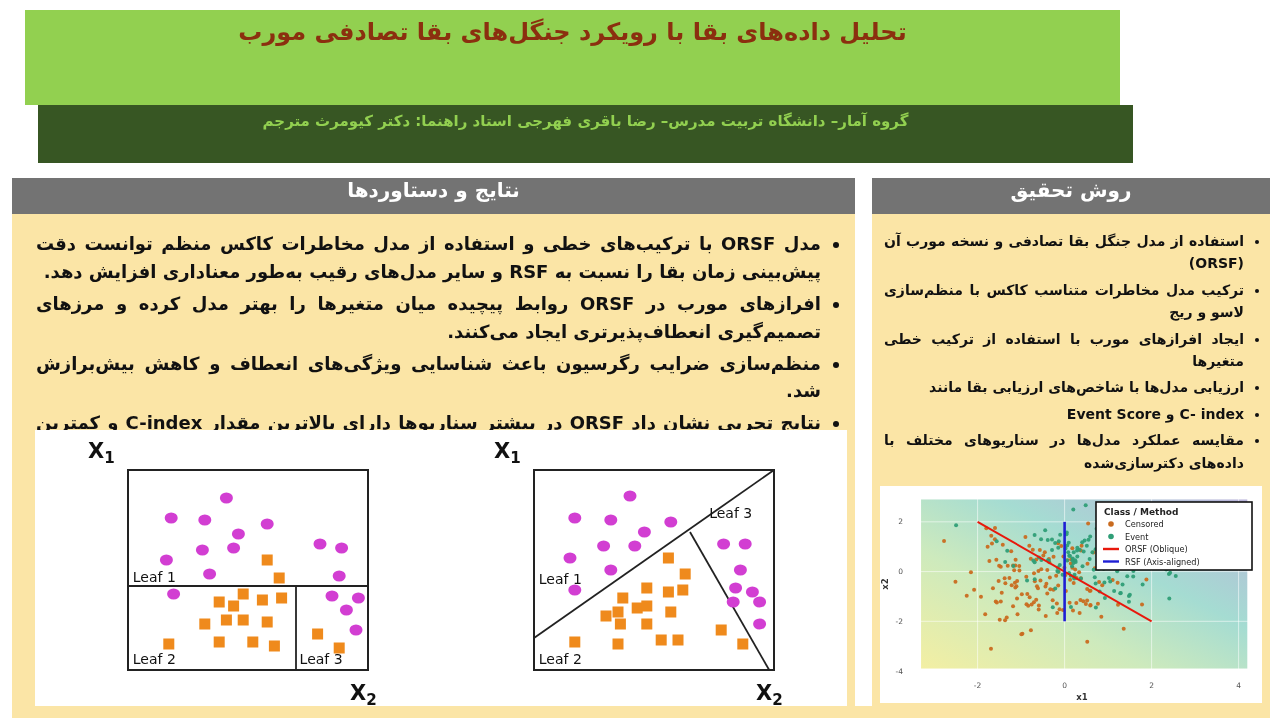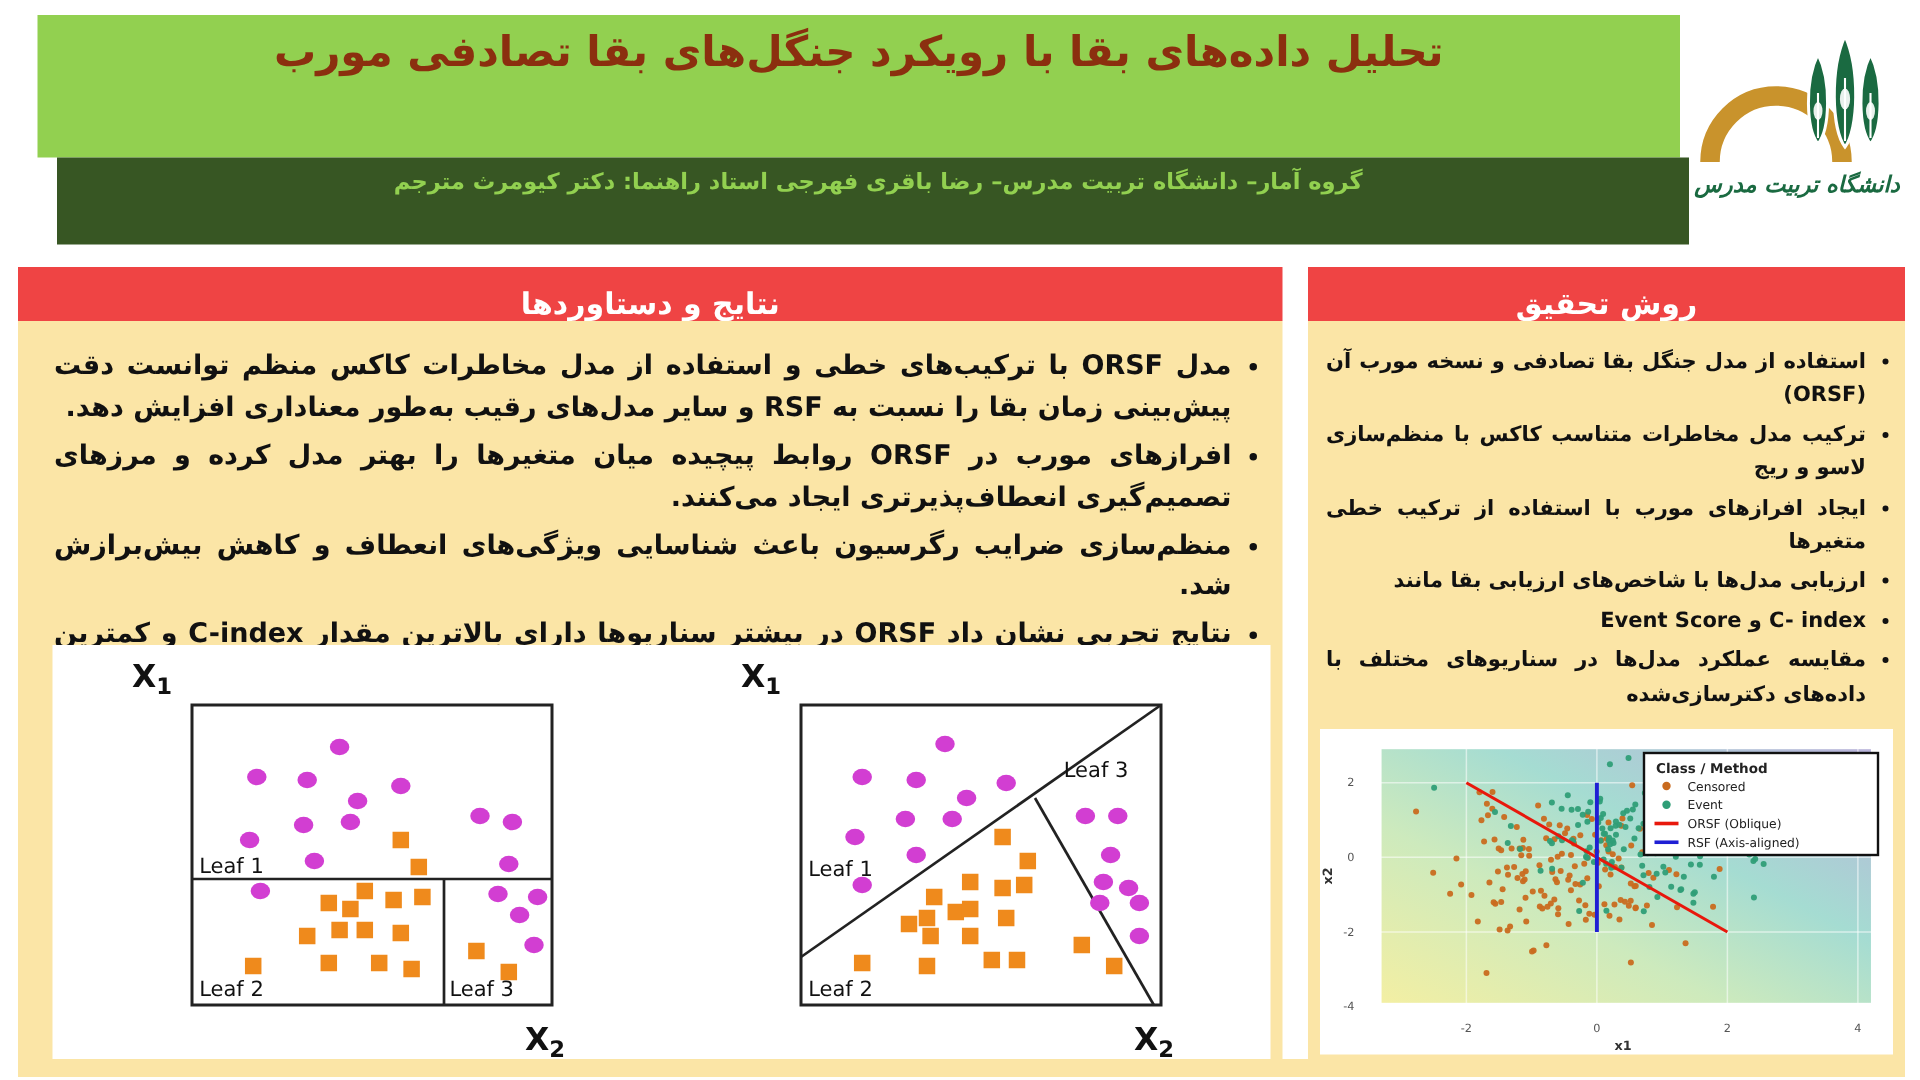--- a/index.html
+++ b/index.html
@@ -1,28 +1,28 @@
 <!DOCTYPE html>
 <html lang="fa"><head>
 <meta charset="utf-8">
 <style>
   html,body{margin:0;padding:0;}
   .poster{position:relative;width:1280px;height:720px;background:#ffffff;overflow:hidden;
           font-family:"DejaVu Sans",sans-serif;}
   
   .band-light{position:absolute;left:25px;top:10px;width:1095px;height:95px;background:#92d050;}
-  .page-title{margin:0;padding-top:8px;text-align:center;font-size:28px;font-weight:bold;
+  .page-title{margin:0;padding-top:8px;text-align:center;font-size:24px;font-weight:bold;
               color:#8b2f0f;direction:rtl;}
   .band-dark{position:absolute;left:38px;top:105px;width:1095px;height:58px;background:#375623;}
   .page-subtitle{margin:0;padding-top:7px;text-align:center;font-size:15px;font-weight:bold;
                  color:#92d050;direction:rtl;}
   .logo-wrap{position:absolute;left:1126px;top:4px;width:150px;height:162px;background:#ffffff;}
   
   .col{position:absolute;}
-  .col-header{height:36px;background:#ef4444;display:flex;align-items:flex-end;justify-content:center;}
+  .col-header{height:36px;background:#737373;display:flex;align-items:flex-start;justify-content:center;}
   .col-header span{color:#ffffff;font-weight:bold;font-size:20px;direction:rtl;}
   .col-panel{background:#fbe5a6;}
   ul.bullets{margin:0;direction:rtl;text-align:justify;color:#111111;font-weight:bold;
              list-style:disc;}
   ul.bullets li{margin-bottom:4px;}
   .results-col{left:12px;top:178px;width:843px;}
   .results-col .col-panel{height:492px;}
   .results-col ul.bullets{padding:16px 34px 0 24px;font-size:18px;line-height:1.55;}
   .figure-box{background:#ffffff;}
   .results-figure{position:absolute;left:23px;top:216px;width:812px;height:306px;
@@ -39,35 +39,20 @@
 
 <div class="poster">
 
   <div class="band-light">
     <h1 class="page-title">تحلیل داده‌های بقا با رویکرد جنگل‌های بقا تصادفی مورب</h1>
   </div>
   <div class="band-dark">
     <p class="page-subtitle">گروه آمار– دانشگاه تربیت مدرس– رضا باقری فهرجی    استاد راهنما: دکتر کیومرث مترجم</p>
   </div>
 
-  <div class="logo-wrap">
-    <svg id="logo-svg" width="150" height="162" viewBox="0 0 150 162">
-      <path d="M 14 104 A 44 44 0 0 1 102 104" fill="none" stroke="#c9932c" stroke-width="13"></path>
-      <g>
-        <path d="M 86 32 C 77 50 78 82 86 92 C 94 82 95 50 86 32 Z" fill="#1a6a41" stroke="#ffffff" stroke-width="2"></path>
-        <path d="M 104 20 C 94 42 95 82 104 94 C 113 82 114 42 104 20 Z" fill="#1a6a41" stroke="#ffffff" stroke-width="2"></path>
-        <path d="M 121 32 C 112 50 113 82 121 92 C 129 82 130 50 121 32 Z" fill="#1a6a41" stroke="#ffffff" stroke-width="2"></path>
-        <path d="M 86 58 L 86 88 M 104 48 L 104 90 M 121 58 L 121 88" stroke="#ffffff" stroke-width="1.4" fill="none"></path>
-        <ellipse cx="86" cy="70" rx="3" ry="6" fill="#ffffff" opacity="0.9"></ellipse>
-        <ellipse cx="104" cy="62" rx="3.4" ry="7" fill="#ffffff" opacity="0.9"></ellipse>
-        <ellipse cx="121" cy="70" rx="3" ry="6" fill="#ffffff" opacity="0.9"></ellipse>
-      </g>
-      <text id="logo-caption" x="72" y="124" text-anchor="middle" font-size="15" font-weight="bold" fill="#1a6a41" font-style="italic">دانشگاه تربیت مدرس</text>
-    </svg>
-  </div>
 
   <div class="col results-col">
     <div class="col-header">
       <span>نتایج و دستاوردها</span>
     </div>
     <div class="col-panel" style="position:relative;">
       <ul class="bullets">
           <li>مدل ORSF با ترکیب‌های خطی و استفاده از مدل مخاطرات کاکس منظم توانست دقت پیش‌بینی زمان بقا را نسبت به RSF و سایر مدل‌های رقیب به‌طور معناداری افزایش دهد.</li>
           <li>افرازهای مورب در ORSF روابط پیچیده میان متغیرها را بهتر مدل کرده و مرزهای تصمیم‌گیری انعطاف‌پذیرتری ایجاد می‌کنند.</li>
           <li>منظم‌سازی ضرایب رگرسیون باعث شناسایی ویژگی‌های انعطاف و کاهش بیش‌برازش شد.</li>

